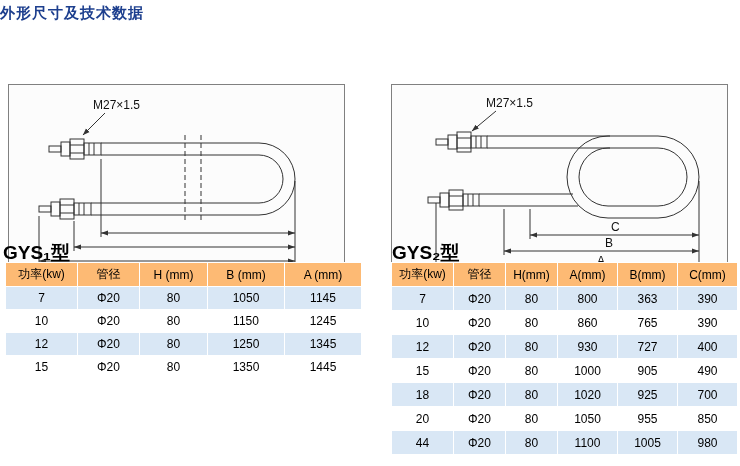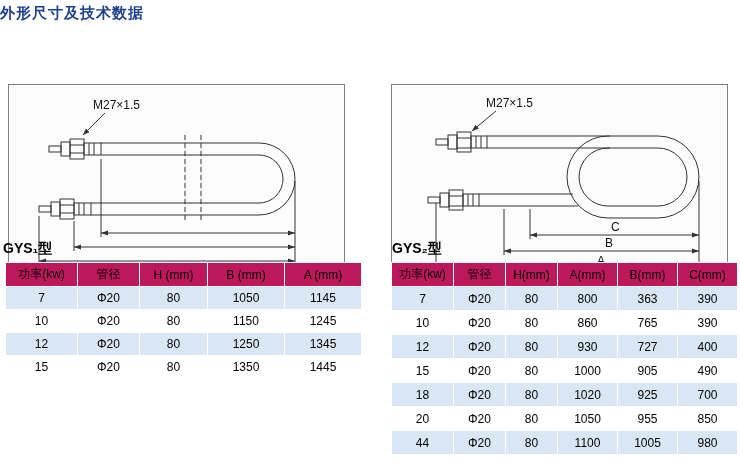--- a/index.html
+++ b/index.html
@@ -28,21 +28,21 @@
     height: 198px;
     border: 1px solid #808080;
     background: #fcfcfc;
     margin-top: 48px;
   }
   #left-box  { left: 8px; }
   #right-box { left: 391px; }
   .model-label {
     position: absolute;
     top: 240px;
-    font-size: 14px;
+    font-size: 19px;
     font-weight: bold;
     color: #000;
   }
   #left-model  { left: 3px; }
   #right-model { left: 392px; }
   .data-table {
     position: absolute;
     top: 262px;
     border-collapse: collapse;
     table-layout: fixed;
@@ -52,21 +52,21 @@
   }
   #left-table  { left: 5px;   width: 356px; }
   #right-table { left: 391px; width: 346px; }
   .data-table th, .data-table td {
     border: 1px solid #ffffff;
     font-weight: normal;
     padding: 0 2px;
     overflow: hidden;
     white-space: nowrap;
   }
-  .data-table th { background: #be185d; height: 24px; }
+  .data-table th { background: #fdba74; height: 24px; }
   #left-table td  { height: 23px; }
   #right-table td { height: 24px; }
   .data-table tbody tr:nth-child(odd)  td { background: #d9e7f5; }
   .data-table tbody tr:nth-child(even) td { background: #ffffff; }
   .dwg path, .dwg rect, .dwg line { stroke: #333333; fill: none; stroke-width: 1; }
   .dwg text { fill: #111111; font-size: 12px; stroke: none; }
 </style>
 </head>
 <body>
 

